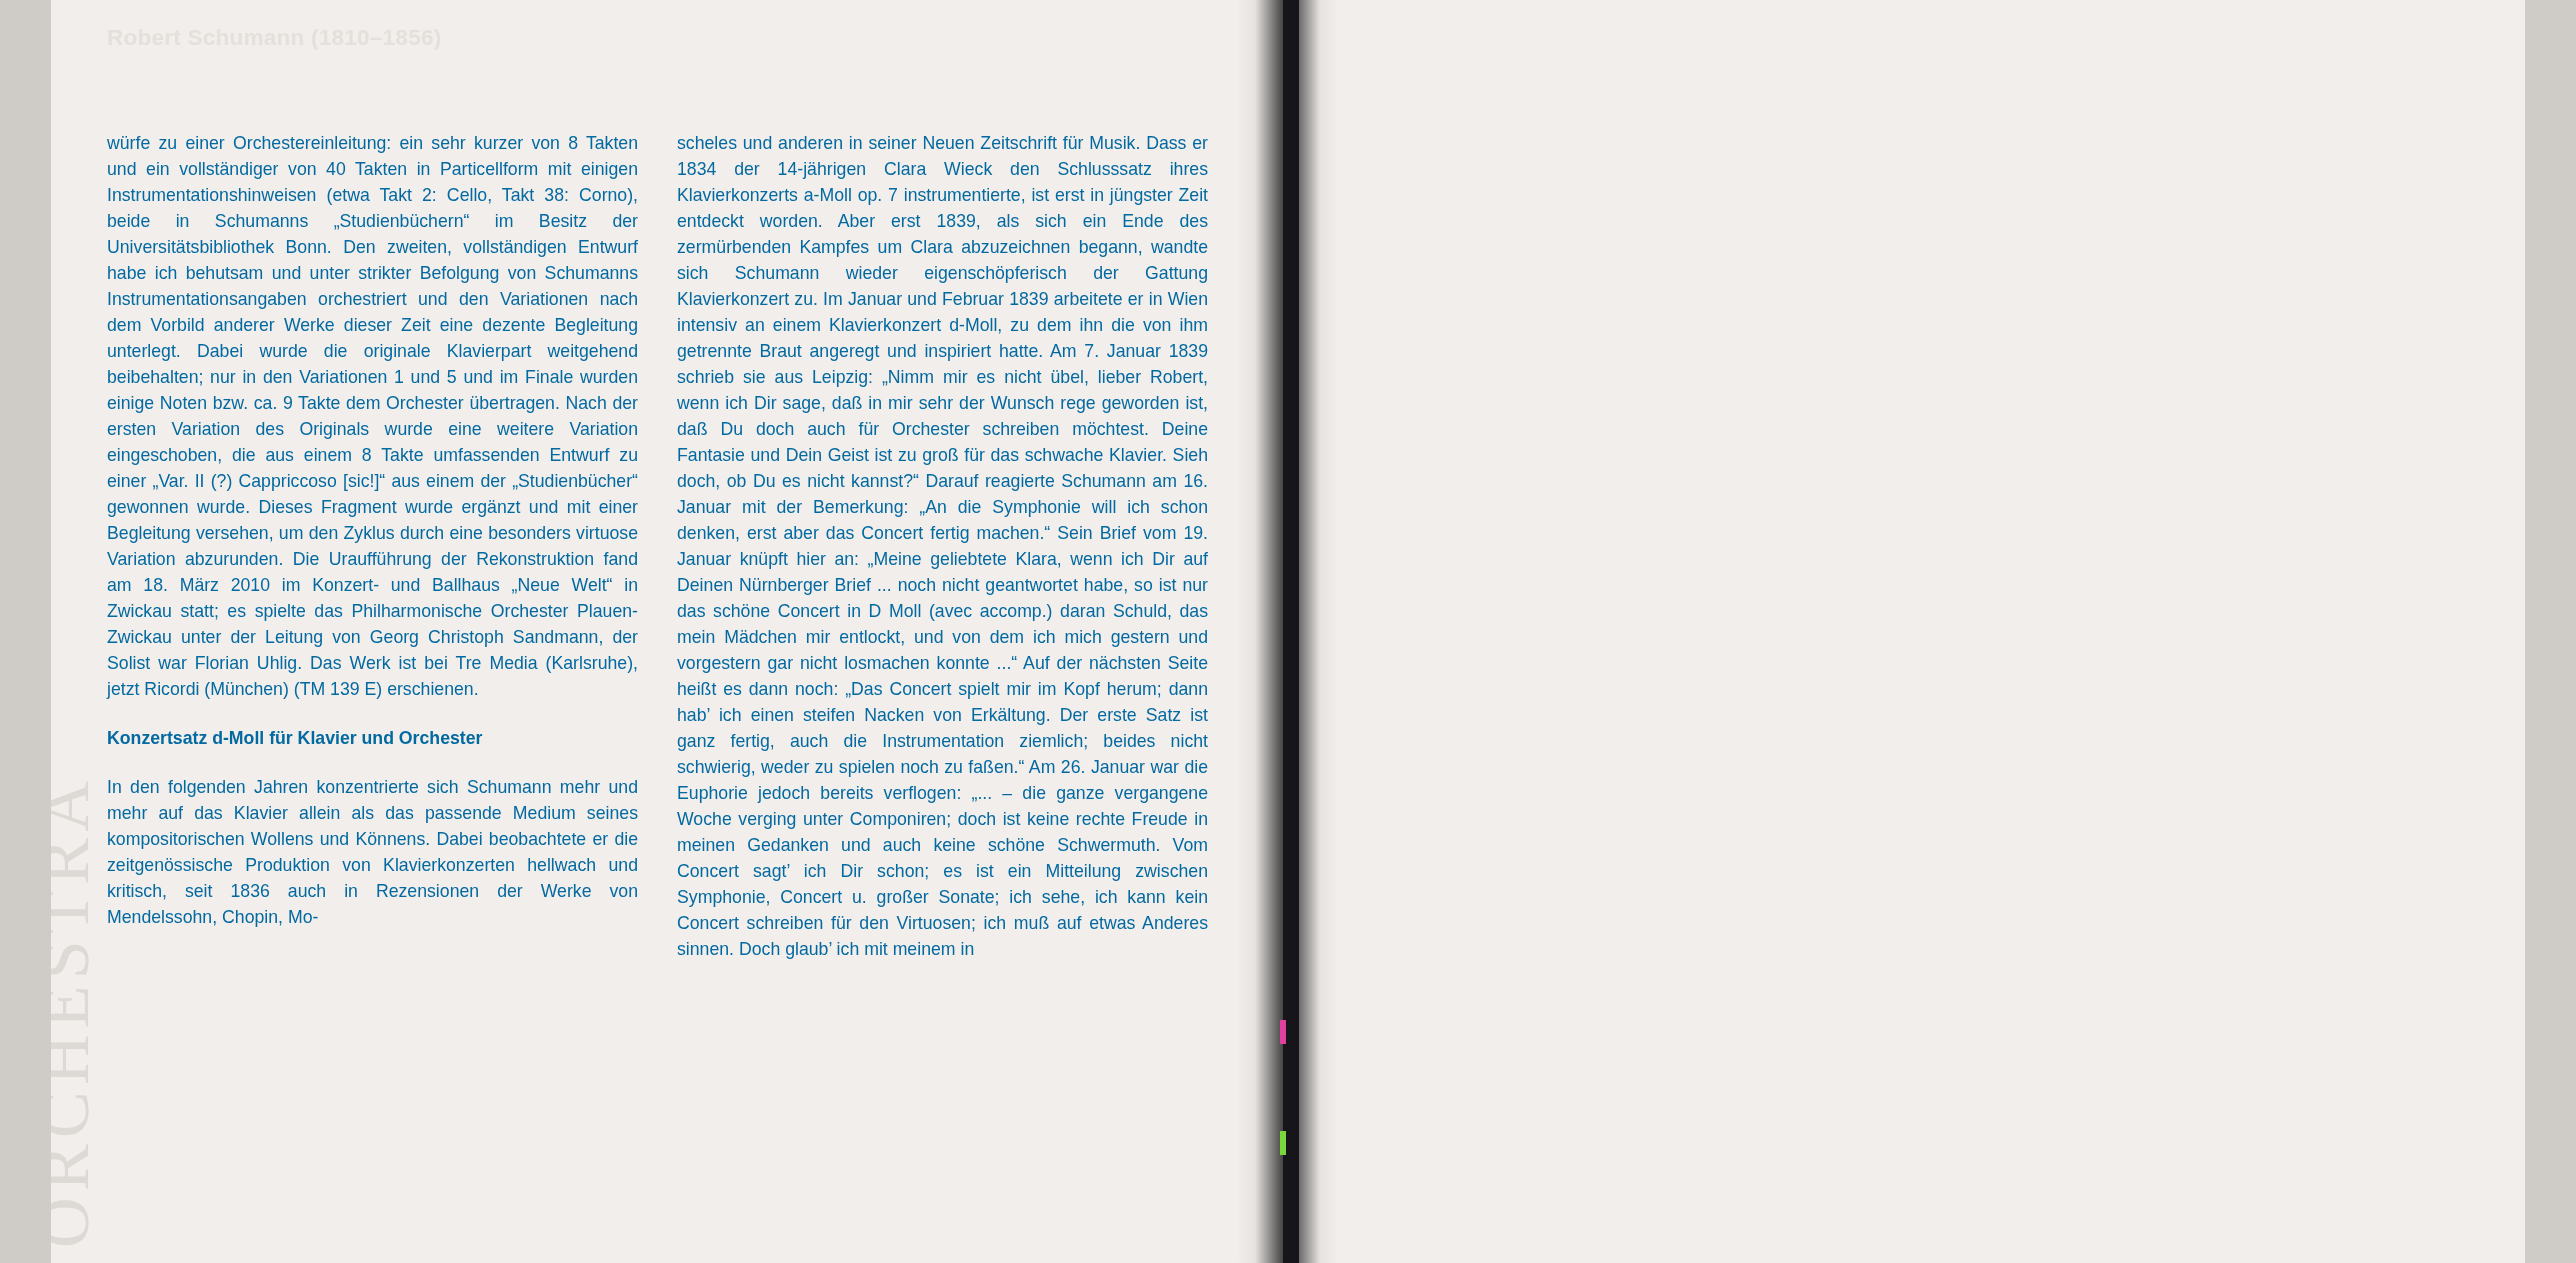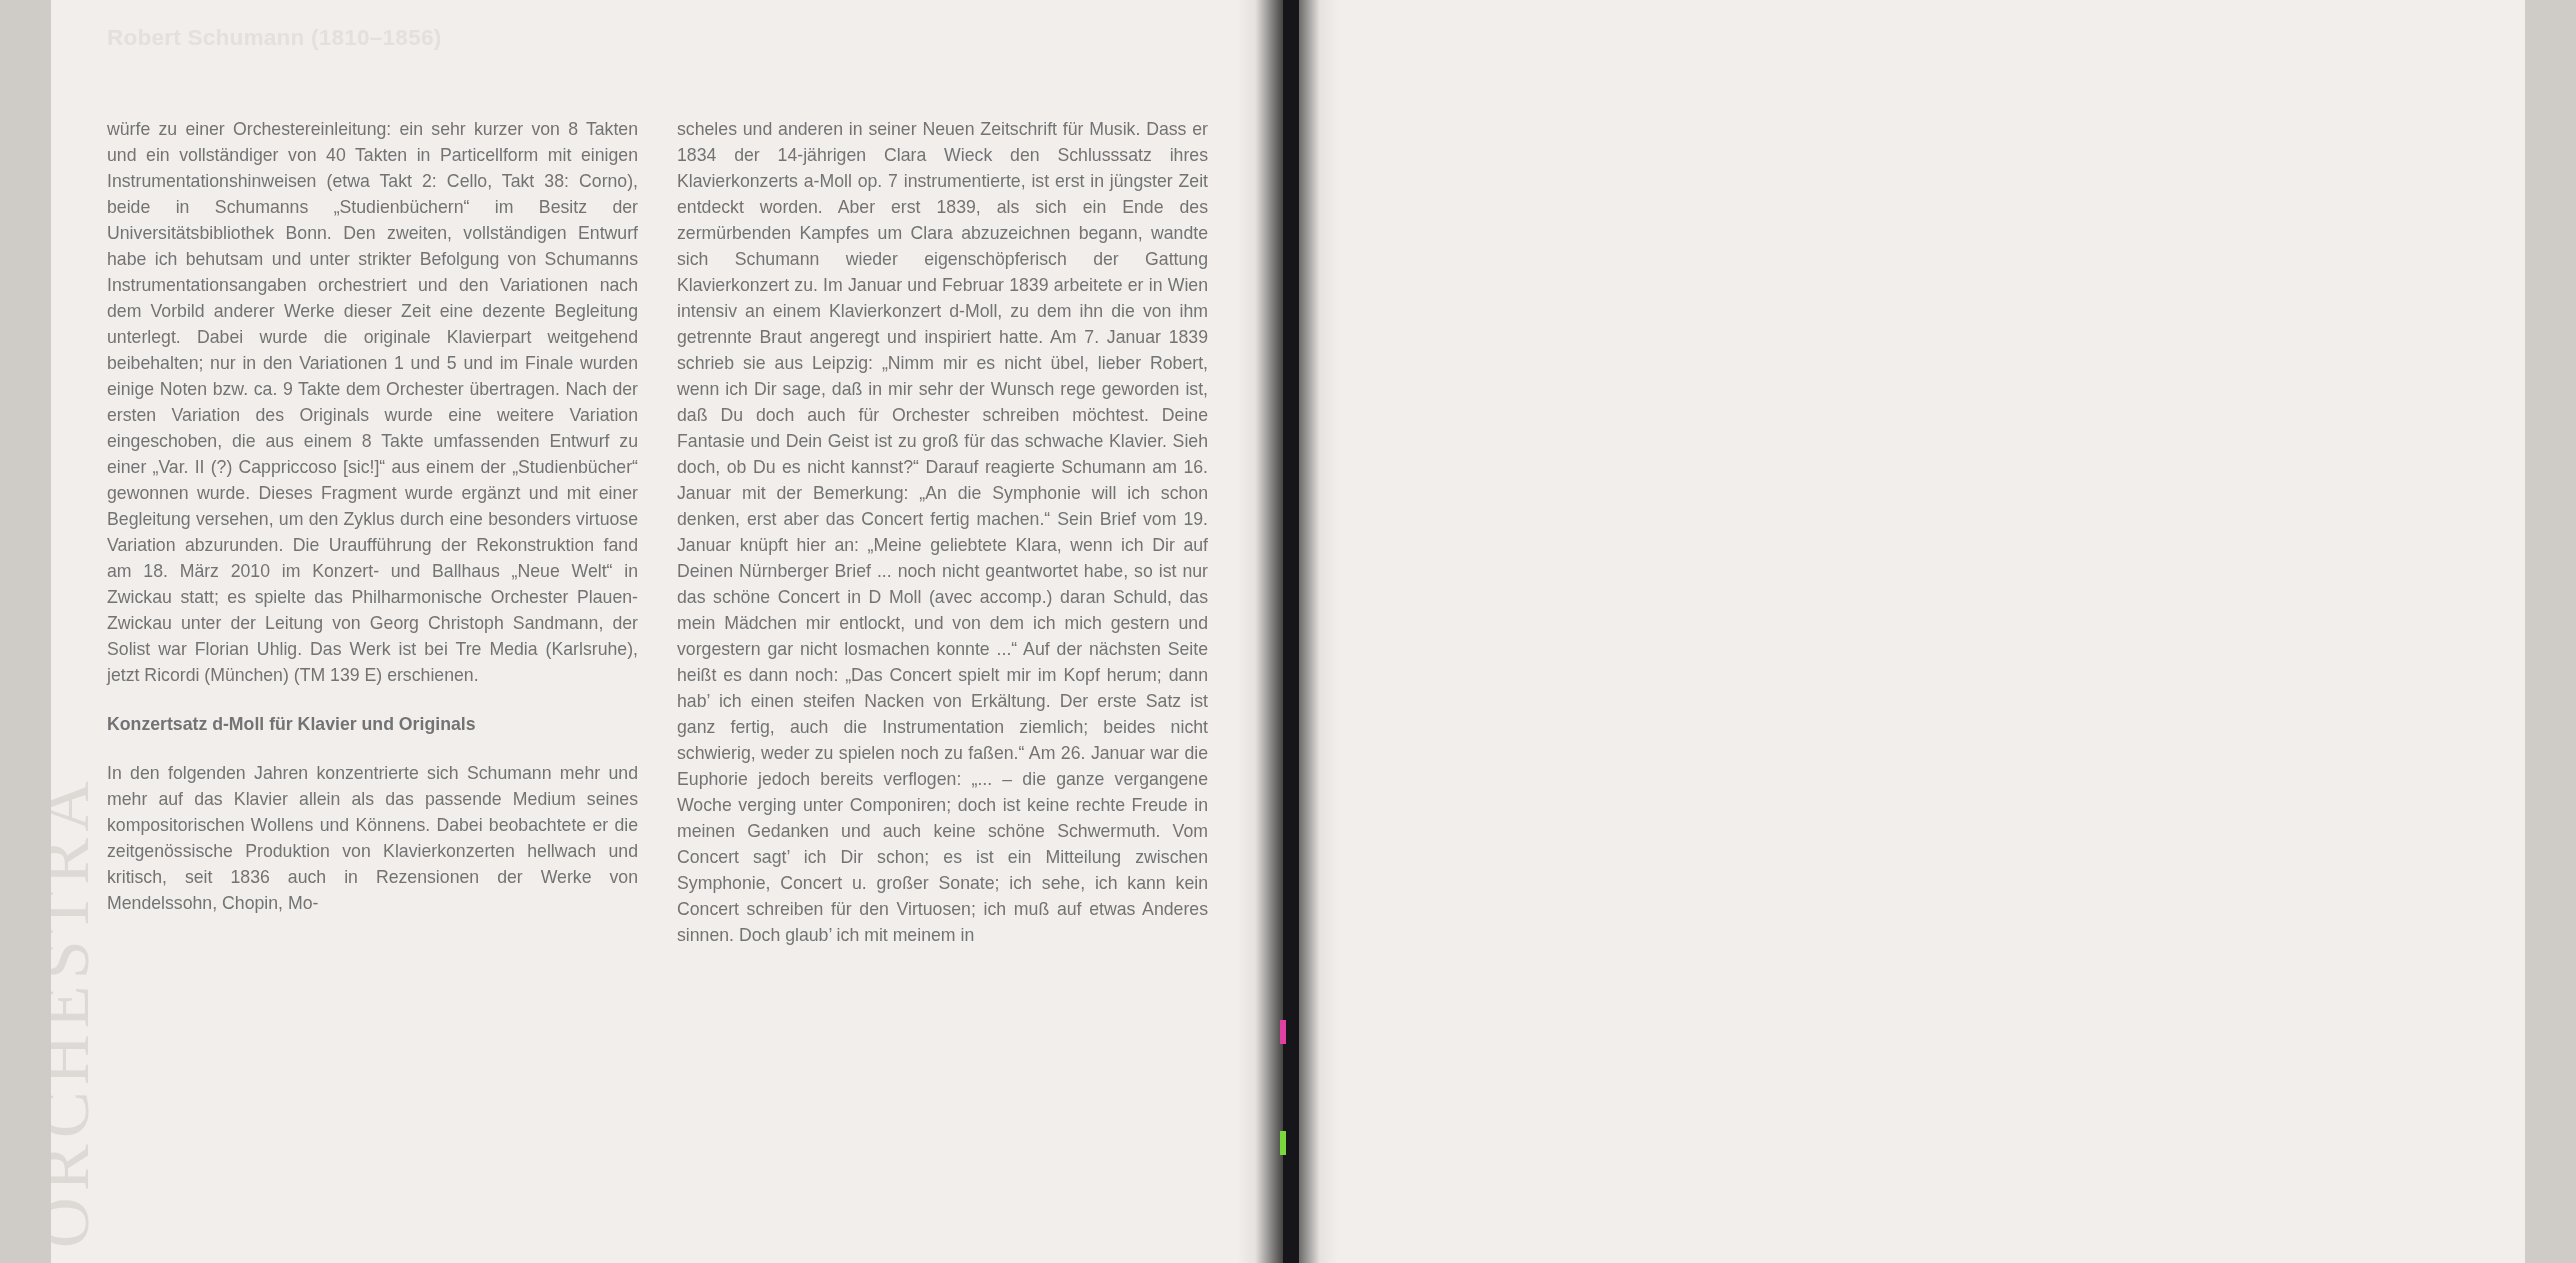--- a/index.html
+++ b/index.html
@@ -139,23 +139,24 @@
     display: flex;
     gap: 39px;
     z-index: 3;
   }
   .cols-left  { left: 107px;  width: 1101px; }
 
   .col {
     width: 531px;
     font-size: 17.7px;
     line-height: 26px;
-    color: #737373;
+    color: #0369a1;
     text-align: justify;
     hyphens: manual;
+    margin-top: 14px;
   }
 
   .col p {
     margin: 0 0 0 0;
   }
 
   h3.sub {
     font-size: 17.7px;
     font-weight: bold;
     margin: 24.4px 0 23.5px 0;
@@ -183,21 +184,21 @@
     <div class="folio folio-left">04</div>
     <div class="vert-label lang-left">Deutsch</div>
 
     <div class="ghost-word">ORCHESTRA</div>
     <div class="ghost-heading">Robert Schumann (1810–1856)</div>
 
     <div class="cols cols-left">
 
       <div class="col">
         <p>würfe zu einer Orchestereinleitung: ein sehr kurzer von 8 Takten und ein vollständiger von 40 Takten in Particellform mit einigen Instrumentationshinweisen (etwa Takt 2: Cello, Takt 38: Corno), beide in Schumanns „Studienbüchern“ im Besitz der Universitätsbibliothek Bonn. Den zweiten, vollständigen Entwurf habe ich behutsam und unter strikter Befolgung von Schumanns Instrumentationsangaben orchestriert und den Variationen nach dem Vorbild anderer Werke dieser Zeit eine dezente Begleitung unterlegt. Dabei wurde die originale Klavierpart weitgehend beibehalten; nur in den Variationen 1 und 5 und im Finale wurden einige Noten bzw. ca. 9 Takte dem Orchester übertragen. Nach der ersten Variation des Originals wurde eine weitere Variation eingeschoben, die aus einem 8 Takte umfassenden Entwurf zu einer „Var. II (?) Cappriccoso [sic!]“ aus einem der „Studienbücher“ gewonnen wurde. Dieses Fragment wurde ergänzt und mit einer Begleitung versehen, um den Zyklus durch eine besonders virtuose Variation abzurunden. Die Uraufführung der Rekonstruktion fand am 18. März 2010 im Konzert- und Ballhaus „Neue Welt“ in Zwickau statt; es spielte das Philharmonische Orchester Plauen-Zwickau unter der Leitung von Georg Christoph Sandmann, der Solist war Florian Uhlig. Das Werk ist bei Tre Media (Karlsruhe), jetzt Ricordi (München) (TM 139 E) erschienen.</p>
-        <h3 class="sub">Konzertsatz d-Moll für Klavier und Originals</h3>
+        <h3 class="sub">Konzertsatz d-Moll für Klavier und Orchester</h3>
         <p>In den folgenden Jahren konzentrierte sich Schumann mehr und mehr auf das Klavier allein als das passende Medium seines kompositorischen Wollens und Könnens. Dabei beobachtete er die zeitgenössische Produktion von Klavierkonzerten hellwach und kritisch, seit 1836 auch in Rezensionen der Werke von Mendelssohn, Chopin, Mo-</p>
       </div>
 
       <div class="col">
         <p>scheles und anderen in seiner Neuen Zeitschrift für Musik. Dass er 1834 der 14-jährigen Clara Wieck den Schlusssatz ihres Klavierkonzerts a-Moll op. 7 instrumentierte, ist erst in jüngster Zeit entdeckt worden. Aber erst 1839, als sich ein Ende des zermürbenden Kampfes um Clara abzuzeichnen begann, wandte sich Schumann wieder eigenschöpferisch der Gattung Klavierkonzert zu. Im Januar und Februar 1839 arbeitete er in Wien intensiv an einem Klavierkonzert d-Moll, zu dem ihn die von ihm getrennte Braut angeregt und inspiriert hatte. Am 7. Januar 1839 schrieb sie aus Leipzig: „Nimm mir es nicht übel, lieber Robert, wenn ich Dir sage, daß in mir sehr der Wunsch rege geworden ist, daß Du doch auch für Orchester schreiben möchtest. Deine Fantasie und Dein Geist ist zu groß für das schwache Klavier. Sieh doch, ob Du es nicht kannst?“ Darauf reagierte Schumann am 16. Januar mit der Bemerkung: „An die Symphonie will ich schon denken, erst aber das Concert fertig machen.“ Sein Brief vom 19. Januar knüpft hier an: „Meine geliebtete Klara, wenn ich Dir auf Deinen Nürnberger Brief ... noch nicht geantwortet habe, so ist nur das schöne Concert in D Moll (avec accomp.) daran Schuld, das mein Mädchen mir entlockt, und von dem ich mich gestern und vorgestern gar nicht losmachen konnte ...“ Auf der nächsten Seite heißt es dann noch: „Das Concert spielt mir im Kopf herum; dann hab’ ich einen steifen Nacken von Erkältung. Der erste Satz ist ganz fertig, auch die Instrumentation ziemlich; beides nicht schwierig, weder zu spielen noch zu faßen.“ Am 26. Januar war die Euphorie jedoch bereits verflogen: „... – die ganze vergangene Woche verging unter Componiren; doch ist keine rechte Freude in meinen Gedanken und auch keine schöne Schwermuth. Vom Concert sagt’ ich Dir schon; es ist ein Mitteilung zwischen Symphonie, Concert u. großer Sonate; ich sehe, ich kann kein Concert schreiben für den Virtuosen; ich muß auf etwas Anderes sinnen. Doch glaub’ ich mit meinem in</p>
       </div>
 
     </div>
   </div>
 

